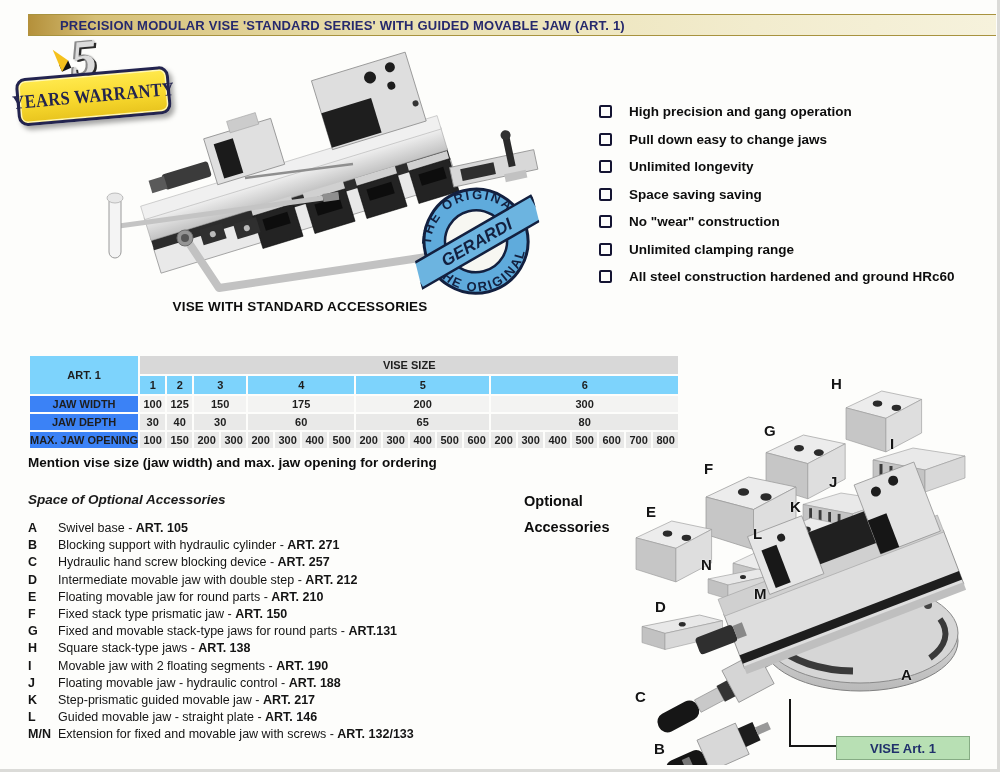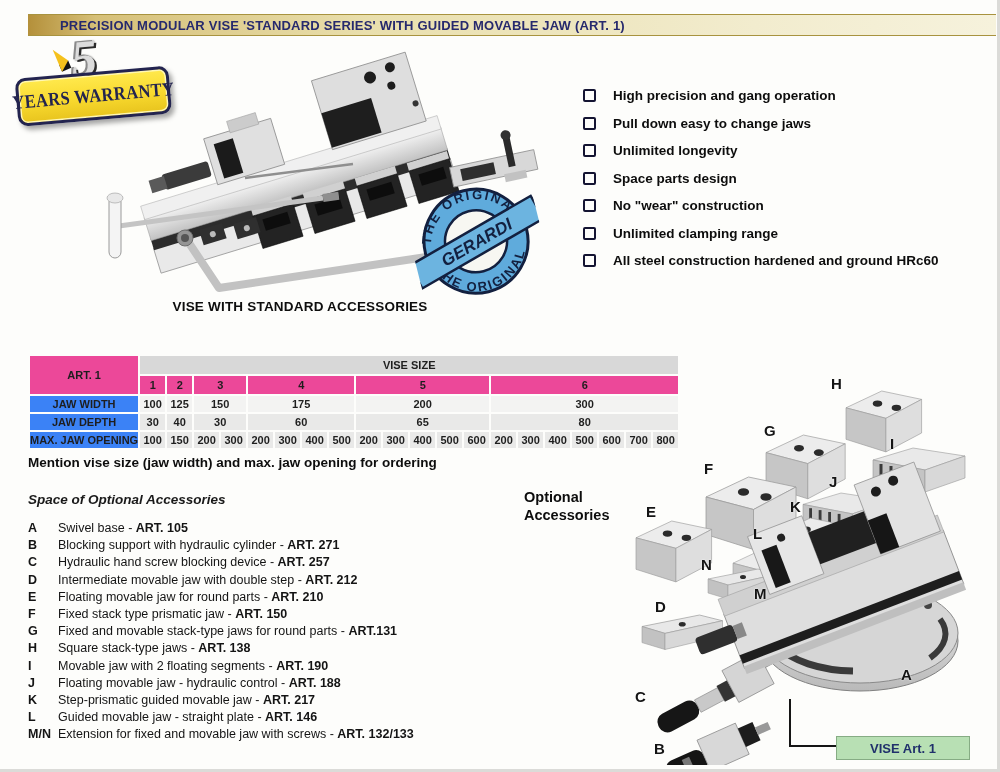--- a/index.html
+++ b/index.html
@@ -41,47 +41,47 @@
     font-family:"Liberation Serif",serif;font-weight:bold;font-size:16.5px;color:#23244f;
     letter-spacing:.4px;transform:scaleY(1.15);white-space:nowrap;
   }
 
   
   .main-photo{left:95px;top:48px;width:445px;height:252px}
   .stamp{left:412px;top:183px;width:130px;height:116px;transform:rotate(-14deg)}
   .photo-caption{left:140px;top:299px;width:320px;text-align:center;font-size:13.5px;font-weight:bold;color:#0d0d0d;letter-spacing:.2px}
 
   
-  .features{left:583px;top:88px;list-style:none;margin:0;padding:0}
+  .features{left:583px;top:88px;list-style:none;margin:16px;padding:0}
   .features li{display:flex;align-items:flex-start;margin-bottom:12.5px;font-size:13.5px;font-weight:bold;color:#0d0d0d}
   .features .sq{flex:0 0 auto;width:9px;height:9px;border:2px solid #141432;border-radius:2px;margin:1px 17px 0 0;background:transparent}
 
   
   .size-table-wrap{left:28px;top:354px}
   table.size{border-collapse:separate;border-spacing:2px;background:#fdfdfb;table-layout:fixed}
   table.size col.lab{width:102px}
   table.size col.d{width:25px}
   table.size th,table.size td{font-size:11px;font-weight:bold;text-align:center;padding:0;color:#1e1e1e;overflow:hidden;white-space:nowrap}
-  .tan{background:#ec4899;color:#3b3b50}
+  .tan{background:#7dd3fc;color:#3b3b50}
   .corner{font-size:12px}
   .ghdr{background:#d8d8d8;color:#2a2a2a;height:18px}
   .numrow th{height:18px}
   .rlabel{background:#3b82f6;color:#2a2a2a;height:16px}
   .c1{background:#f3f3f2;height:16px}
   .c2{background:#e9e9e8;height:16px}
 
   
   .order-note{left:28px;top:455px;font-size:13.5px;font-weight:bold;color:#0d0d0d}
   .acc-heading{left:28px;top:492px;font-size:13.5px;font-weight:bold;font-style:italic;color:#1a1a1a}
   .acc-list{left:28px;top:520px;margin:0;padding:0;list-style:none}
   .acc-list li{display:flex;font-size:12.5px;line-height:17.2px;color:#141414}
   .acc-list .acc-letter{flex:0 0 30px;font-weight:bold}
   .acc-list b{font-weight:bold}
 
-  .opt-label{left:524px;top:488px;width:116px;font-size:14.5px;font-weight:bold;line-height:18px;color:#0d0d0d}
+  .opt-label{left:524px;top:488px;width:116px;font-size:14.5px;font-weight:bold;line-height:26px;color:#0d0d0d}
 
   
   .acc-photo{left:628px;top:373px;width:372px;height:392px}
   .acc-photo svg{position:absolute;left:0;top:0}
   .part-letter{position:absolute;font-size:15px;font-weight:bold;color:#141414;text-shadow:0 0 2px #fff}
 
   
   .conn-v{left:789px;top:699px;width:2px;height:48px;background:#151515}
   .conn-h{left:789px;top:745px;width:48px;height:2px;background:#151515}
   .vise-tag{
@@ -215,21 +215,21 @@
     <li>
       <span class="sq"></span>
       <span>Pull down easy to change jaws</span>
     </li>
     <li>
       <span class="sq"></span>
       <span>Unlimited longevity</span>
     </li>
     <li>
       <span class="sq"></span>
-      <span>Space parts design</span>
+      <span>Space saving saving</span>
     </li>
     <li>
       <span class="sq"></span>
       <span>No "wear" construction</span>
     </li>
     <li>
       <span class="sq"></span>
       <span>Unlimited clamping range</span>
     </li>
     <li>

